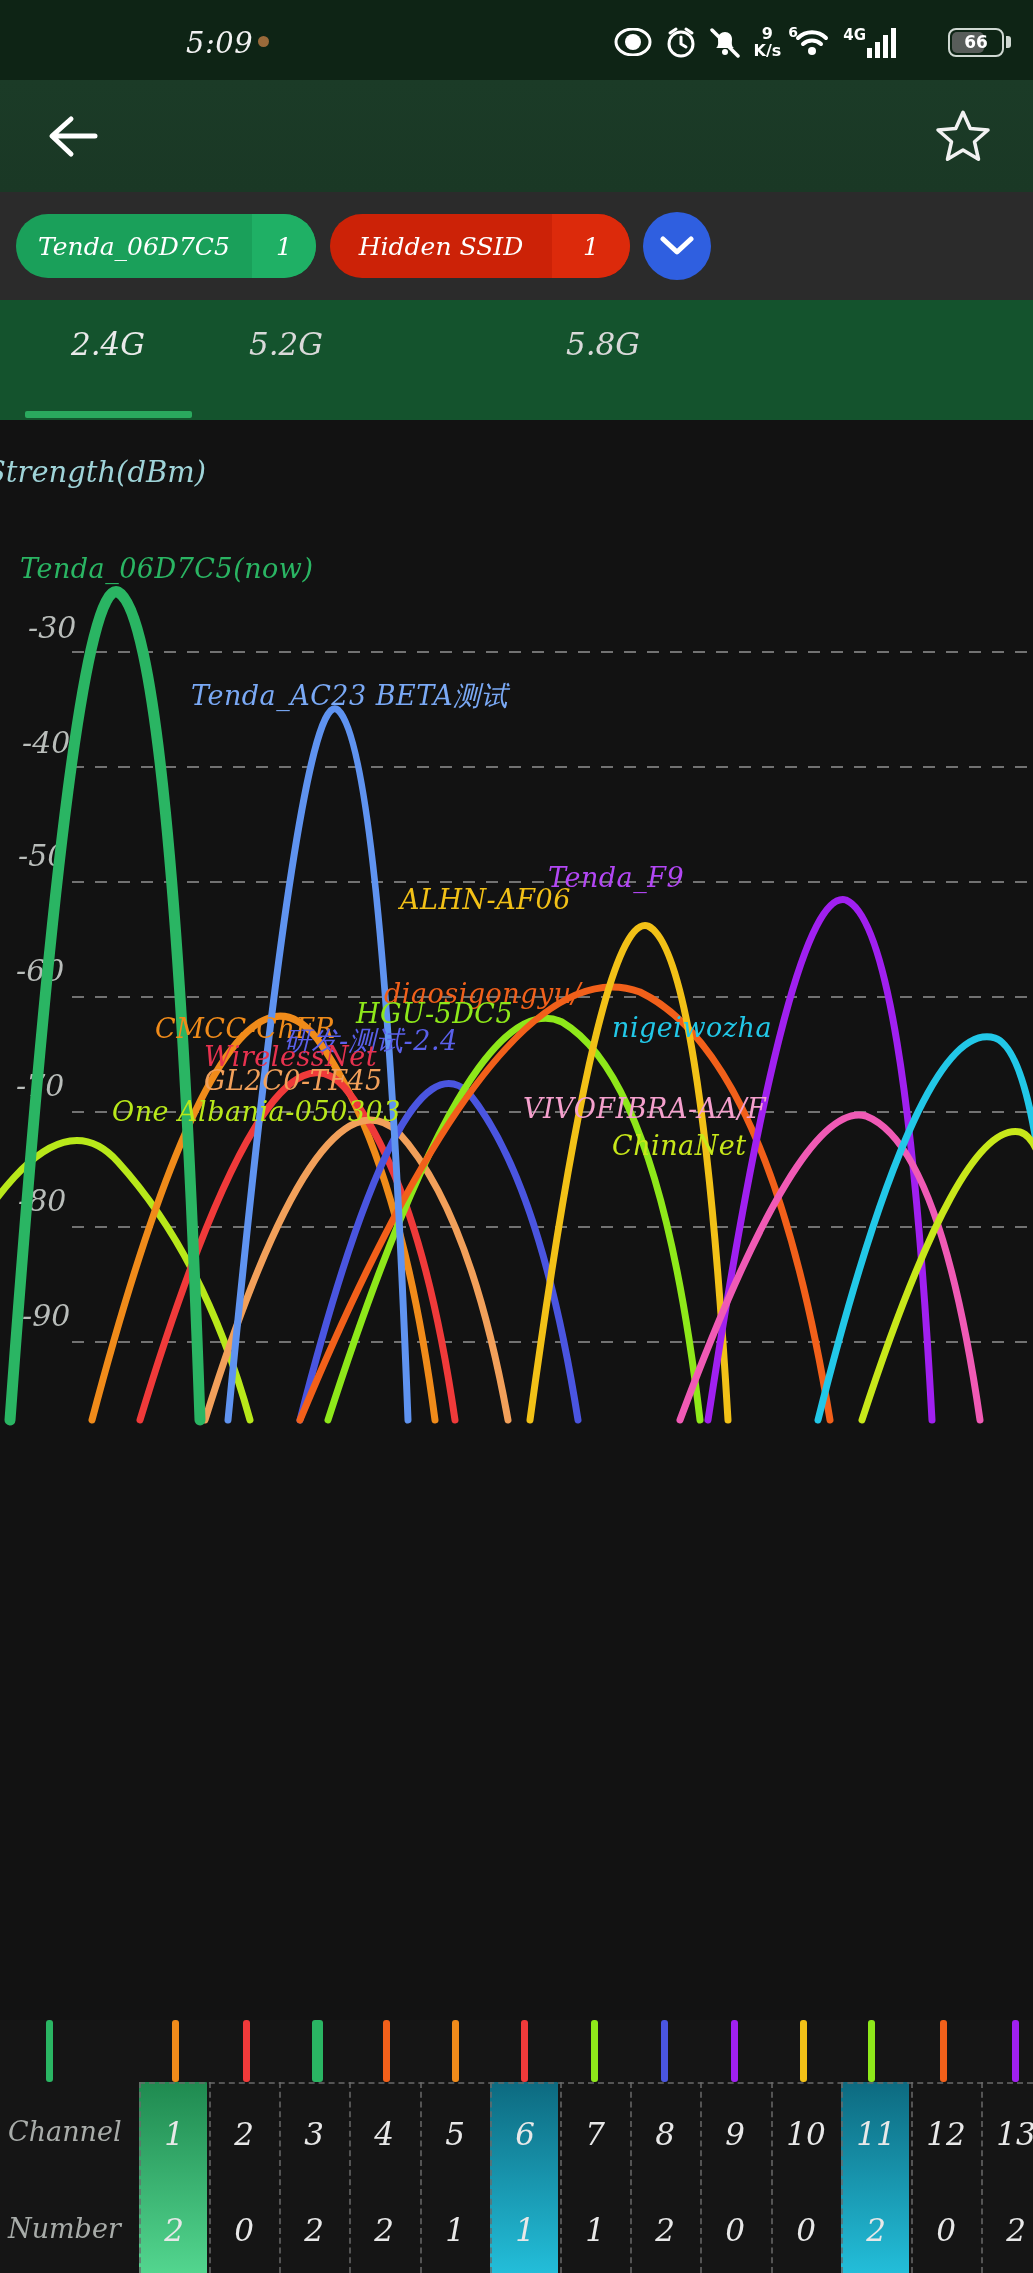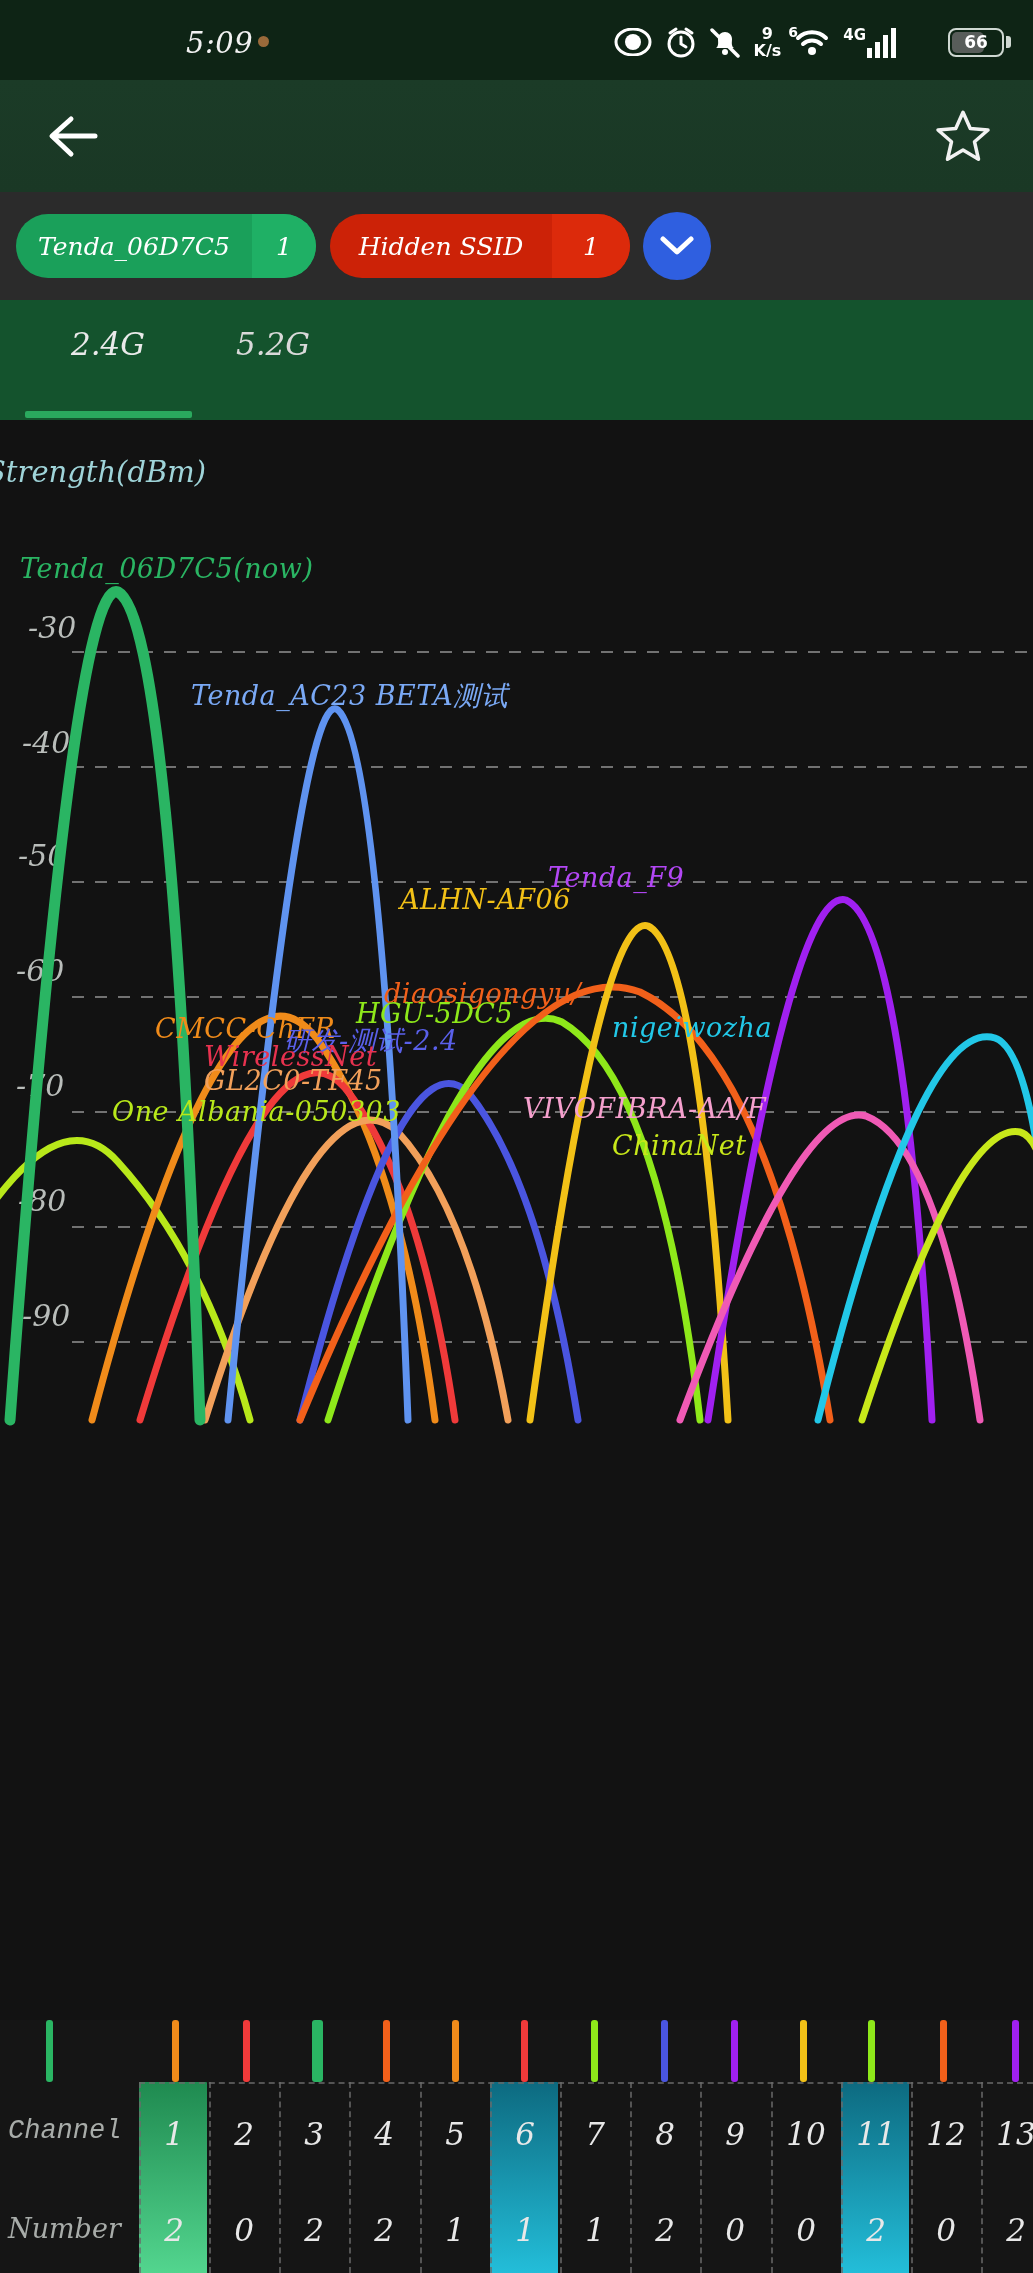--- a/index.html
+++ b/index.html
@@ -243,22 +243,25 @@
       <path d="M3 4 L17 17 L31 4" stroke="#ffffff" stroke-width="5" fill="none" stroke-linecap="round" stroke-linejoin="round"></path>
     </svg>
   </div>
 </div>
 
 <div class="tabsbar">
   <div class="tab active" style="left:18px;">
     <span>2.4G</span>
     <div class="ind"></div>
   </div>
-  <div class="tab" style="left:183px;text-align:center;">
+  <div class="tab" style="left:196px;text-align:center;">
     <span>5.2G</span>
+  </div>
+  <div class="tab" style="left:513px;">
+    <span>5.8G</span>
   </div>
 </div>
 
 <div class="chartarea">
 
   <div class="ylabel">Strength(dBm)</div>
 
   <div class="ytick" style="left:28px;top:190px;">-30</div>
   <div class="ytick" style="left:22px;top:305px;">-40</div>
   <div class="ytick" style="left:18px;top:418px;">-50</div>
@@ -356,21 +359,21 @@
   <div class="tbl-sep" style="left:420px;top:62px;height:191px;"></div>
   <div class="tbl-sep" style="left:490px;top:62px;height:191px;"></div>
   <div class="tbl-sep" style="left:560px;top:62px;height:191px;"></div>
   <div class="tbl-sep" style="left:630px;top:62px;height:191px;"></div>
   <div class="tbl-sep" style="left:700px;top:62px;height:191px;"></div>
   <div class="tbl-sep" style="left:771px;top:62px;height:191px;"></div>
   <div class="tbl-sep" style="left:841px;top:62px;height:191px;"></div>
   <div class="tbl-sep" style="left:911px;top:62px;height:191px;"></div>
   <div class="tbl-sep" style="left:981px;top:62px;height:191px;"></div>
 
-  <div class="tbl-rowlabel" style="top:96px;font-family:Liberation Mono, monospace;">Channel</div>
+  <div class="tbl-rowlabel" style="top:96px;">Channel</div>
   <div class="tbl-rowlabel" style="top:193px;">Number</div>
 
   <div class="tbl-cell" style="left:139px;top:90px;width:70px;height:48px;">1</div>
   <div class="tbl-cell" style="left:209px;top:90px;width:70px;height:48px;">2</div>
   <div class="tbl-cell" style="left:279px;top:90px;width:70px;height:48px;">3</div>
   <div class="tbl-cell" style="left:349px;top:90px;width:70px;height:48px;">4</div>
   <div class="tbl-cell" style="left:420px;top:90px;width:70px;height:48px;">5</div>
   <div class="tbl-cell" style="left:490px;top:90px;width:70px;height:48px;">6</div>
   <div class="tbl-cell" style="left:560px;top:90px;width:70px;height:48px;">7</div>
   <div class="tbl-cell" style="left:630px;top:90px;width:70px;height:48px;">8</div>

